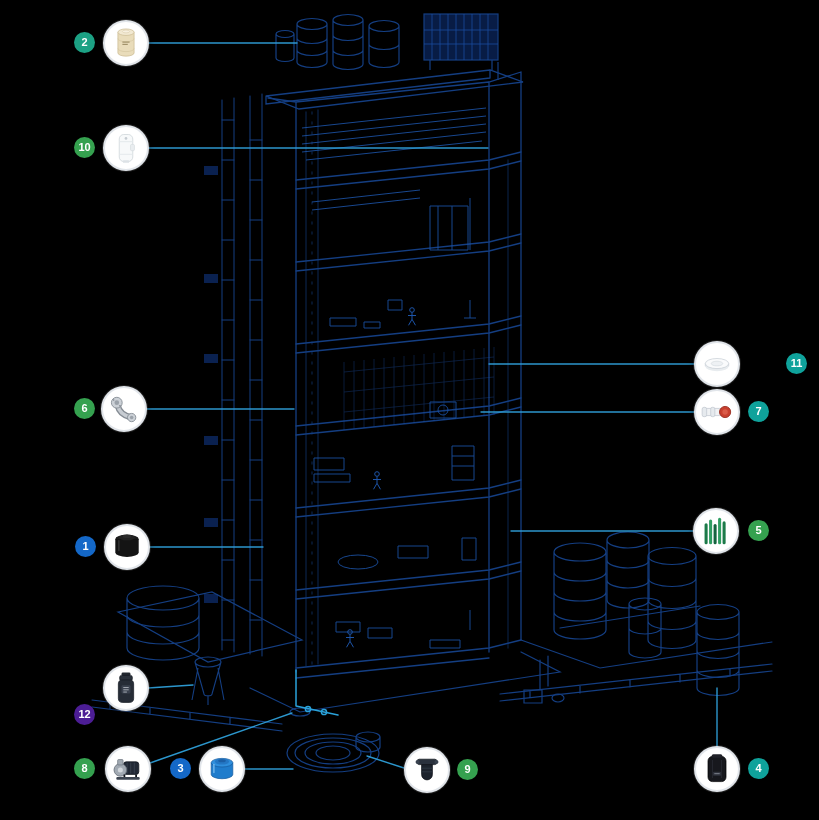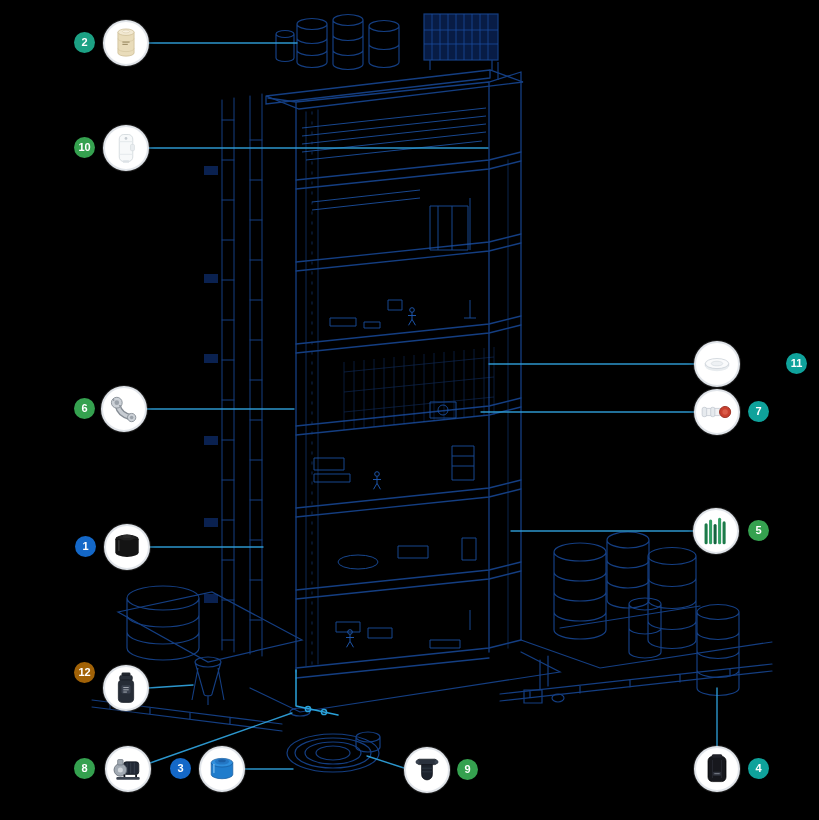--- a/index.html
+++ b/index.html
@@ -194,21 +194,21 @@
           <ellipse cx="20" cy="11" rx="13" ry="4.6" fill="#1b1b1b"></ellipse>
           <path d="M7,11 v15 a13,5 0 0 0 26,0 v-15" fill="#141414"></path>
           <ellipse cx="20" cy="9.4" rx="9" ry="3.2" fill="#232323"></ellipse>
           <ellipse cx="20" cy="8.2" rx="4.6" ry="1.8" fill="#2c2c2c"></ellipse>
           <path d="M11,13 v11" stroke="#3a3a3a" stroke-width="1.4" fill="none" stroke-linecap="round"></path>
         </svg>
       </div>
     </div>
 
     <div>
-      <div class="badge" style="left: 74px; top: 662px; background-color: #a16207;">12</div>
+      <div class="badge" style="left: 74px; top: 704px; background-color: #4c1d95;">12</div>
       <div class="pcircle" style="left:103px;top:665px">
         <svg width="36" height="36" viewBox="0 0 40 40">
           <rect x="15" y="2.8" width="10" height="4" rx="1.6" fill="#232830"></rect>
           <rect x="13" y="6" width="14" height="6" rx="2" fill="#2b313b" stroke="#171c24" stroke-width="0.8"></rect>
           <rect x="11.5" y="11" width="17" height="25" rx="4.5" fill="#262c36" stroke="#141922" stroke-width="0.8"></rect>
           <rect x="15" y="17" width="10" height="9" rx="1.2" fill="#3a414e"></rect>
           <path d="M17,19.5 h6 M17,22 h6 M17,24.5 h4" stroke="#cdd3da" stroke-width="0.8" fill="none"></path>
         </svg>
       </div>
     </div>

